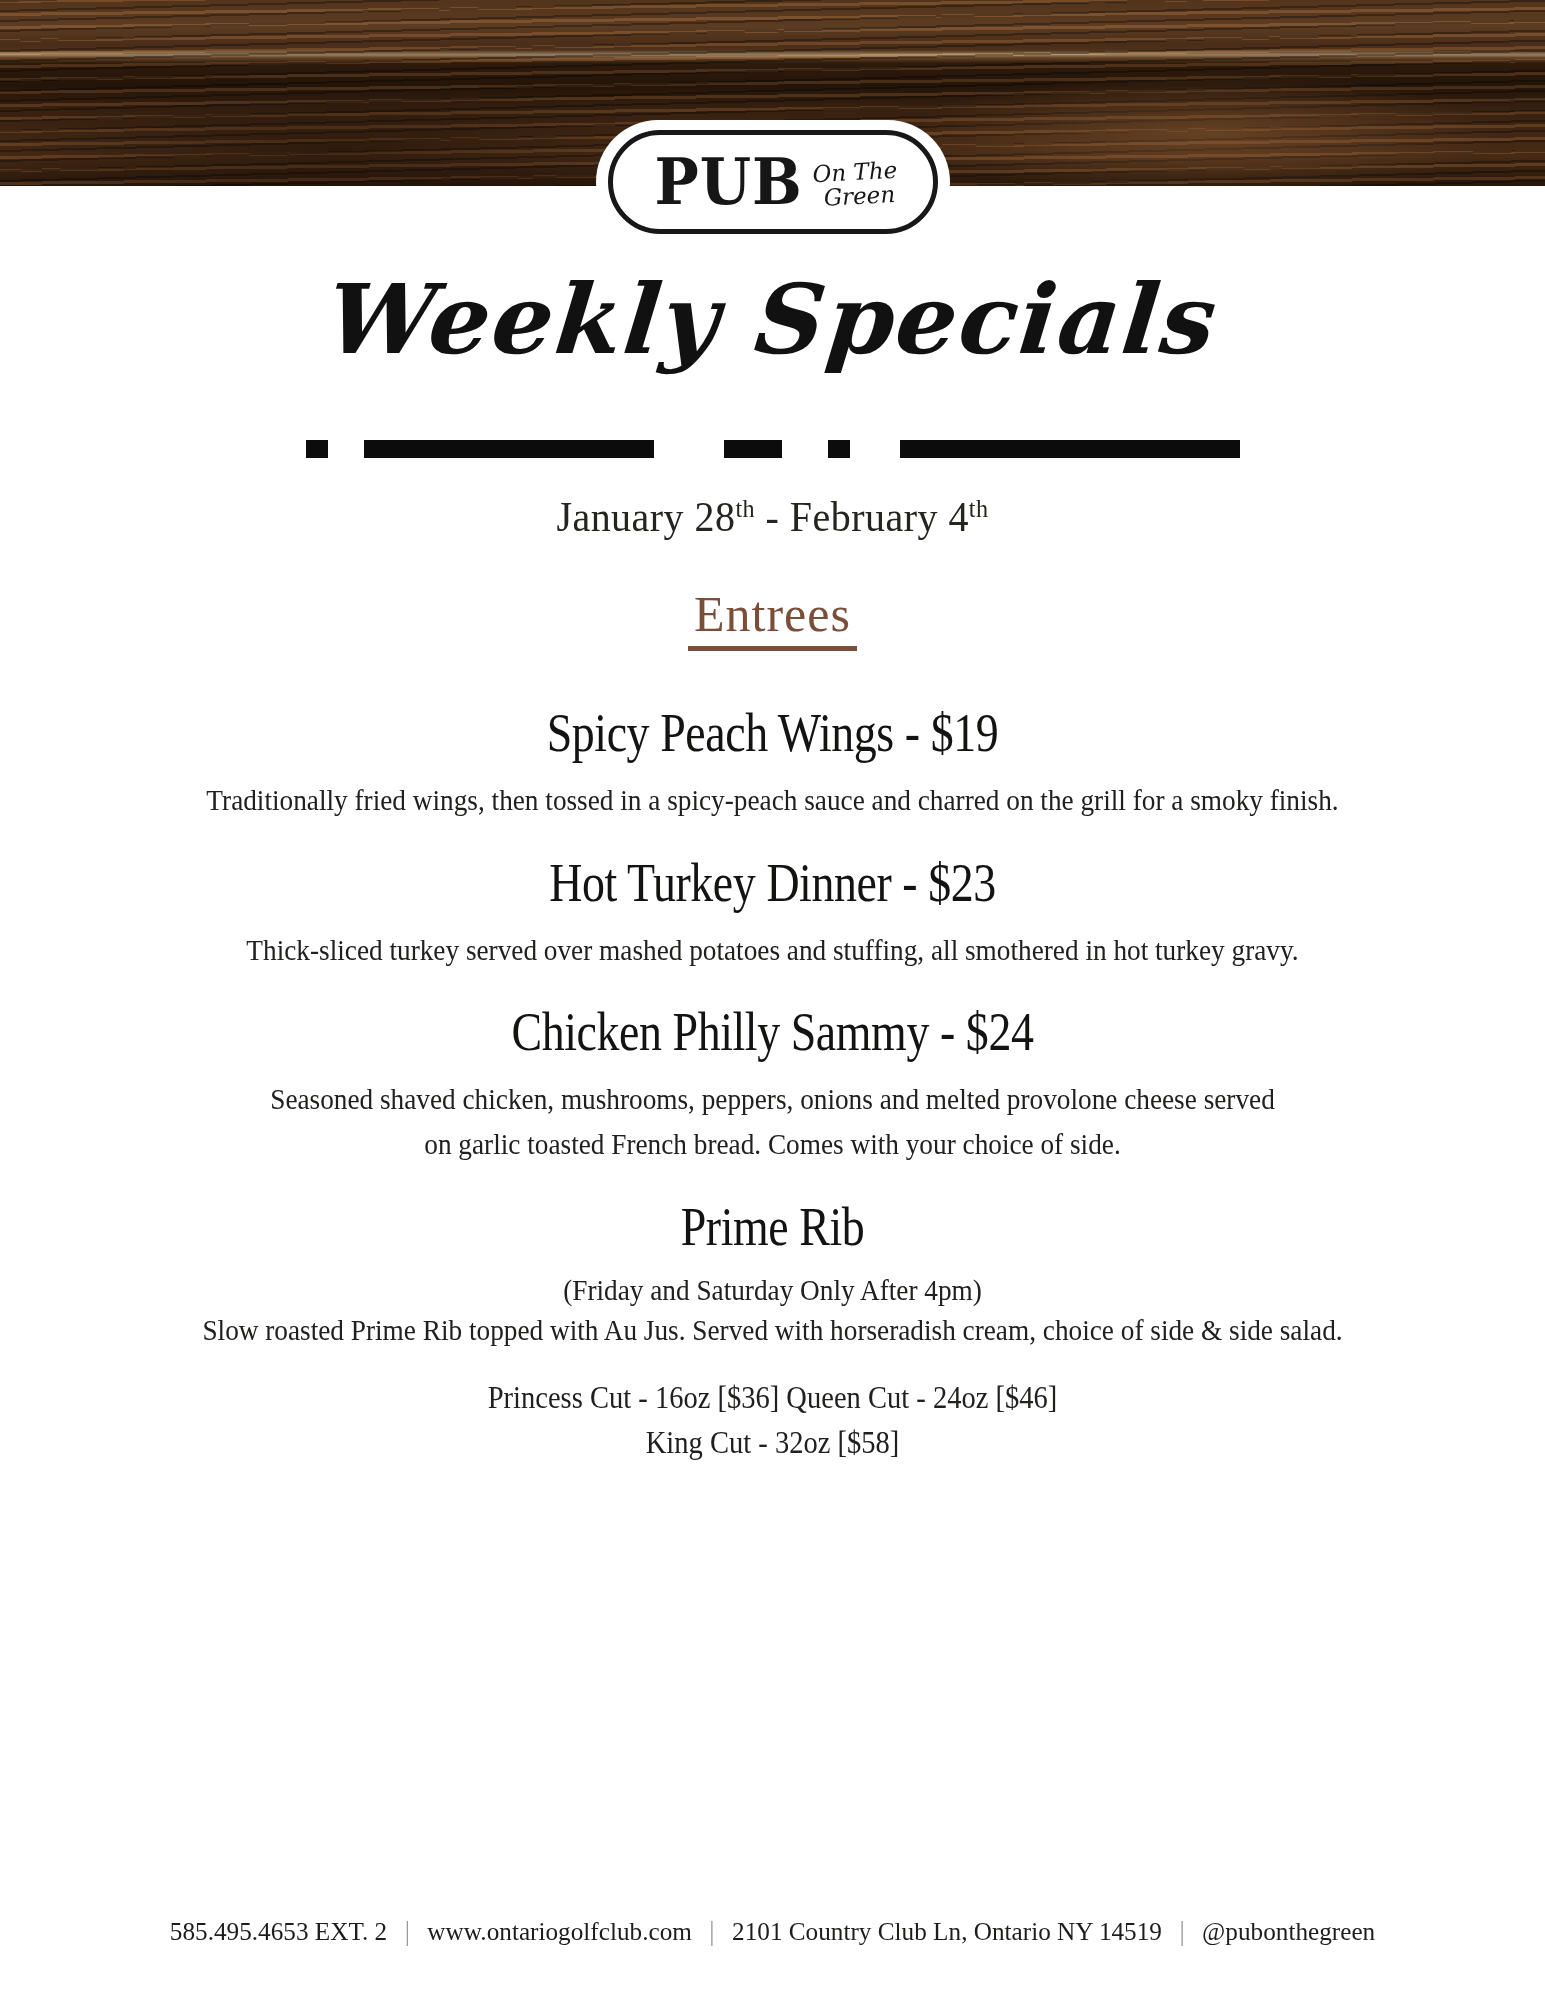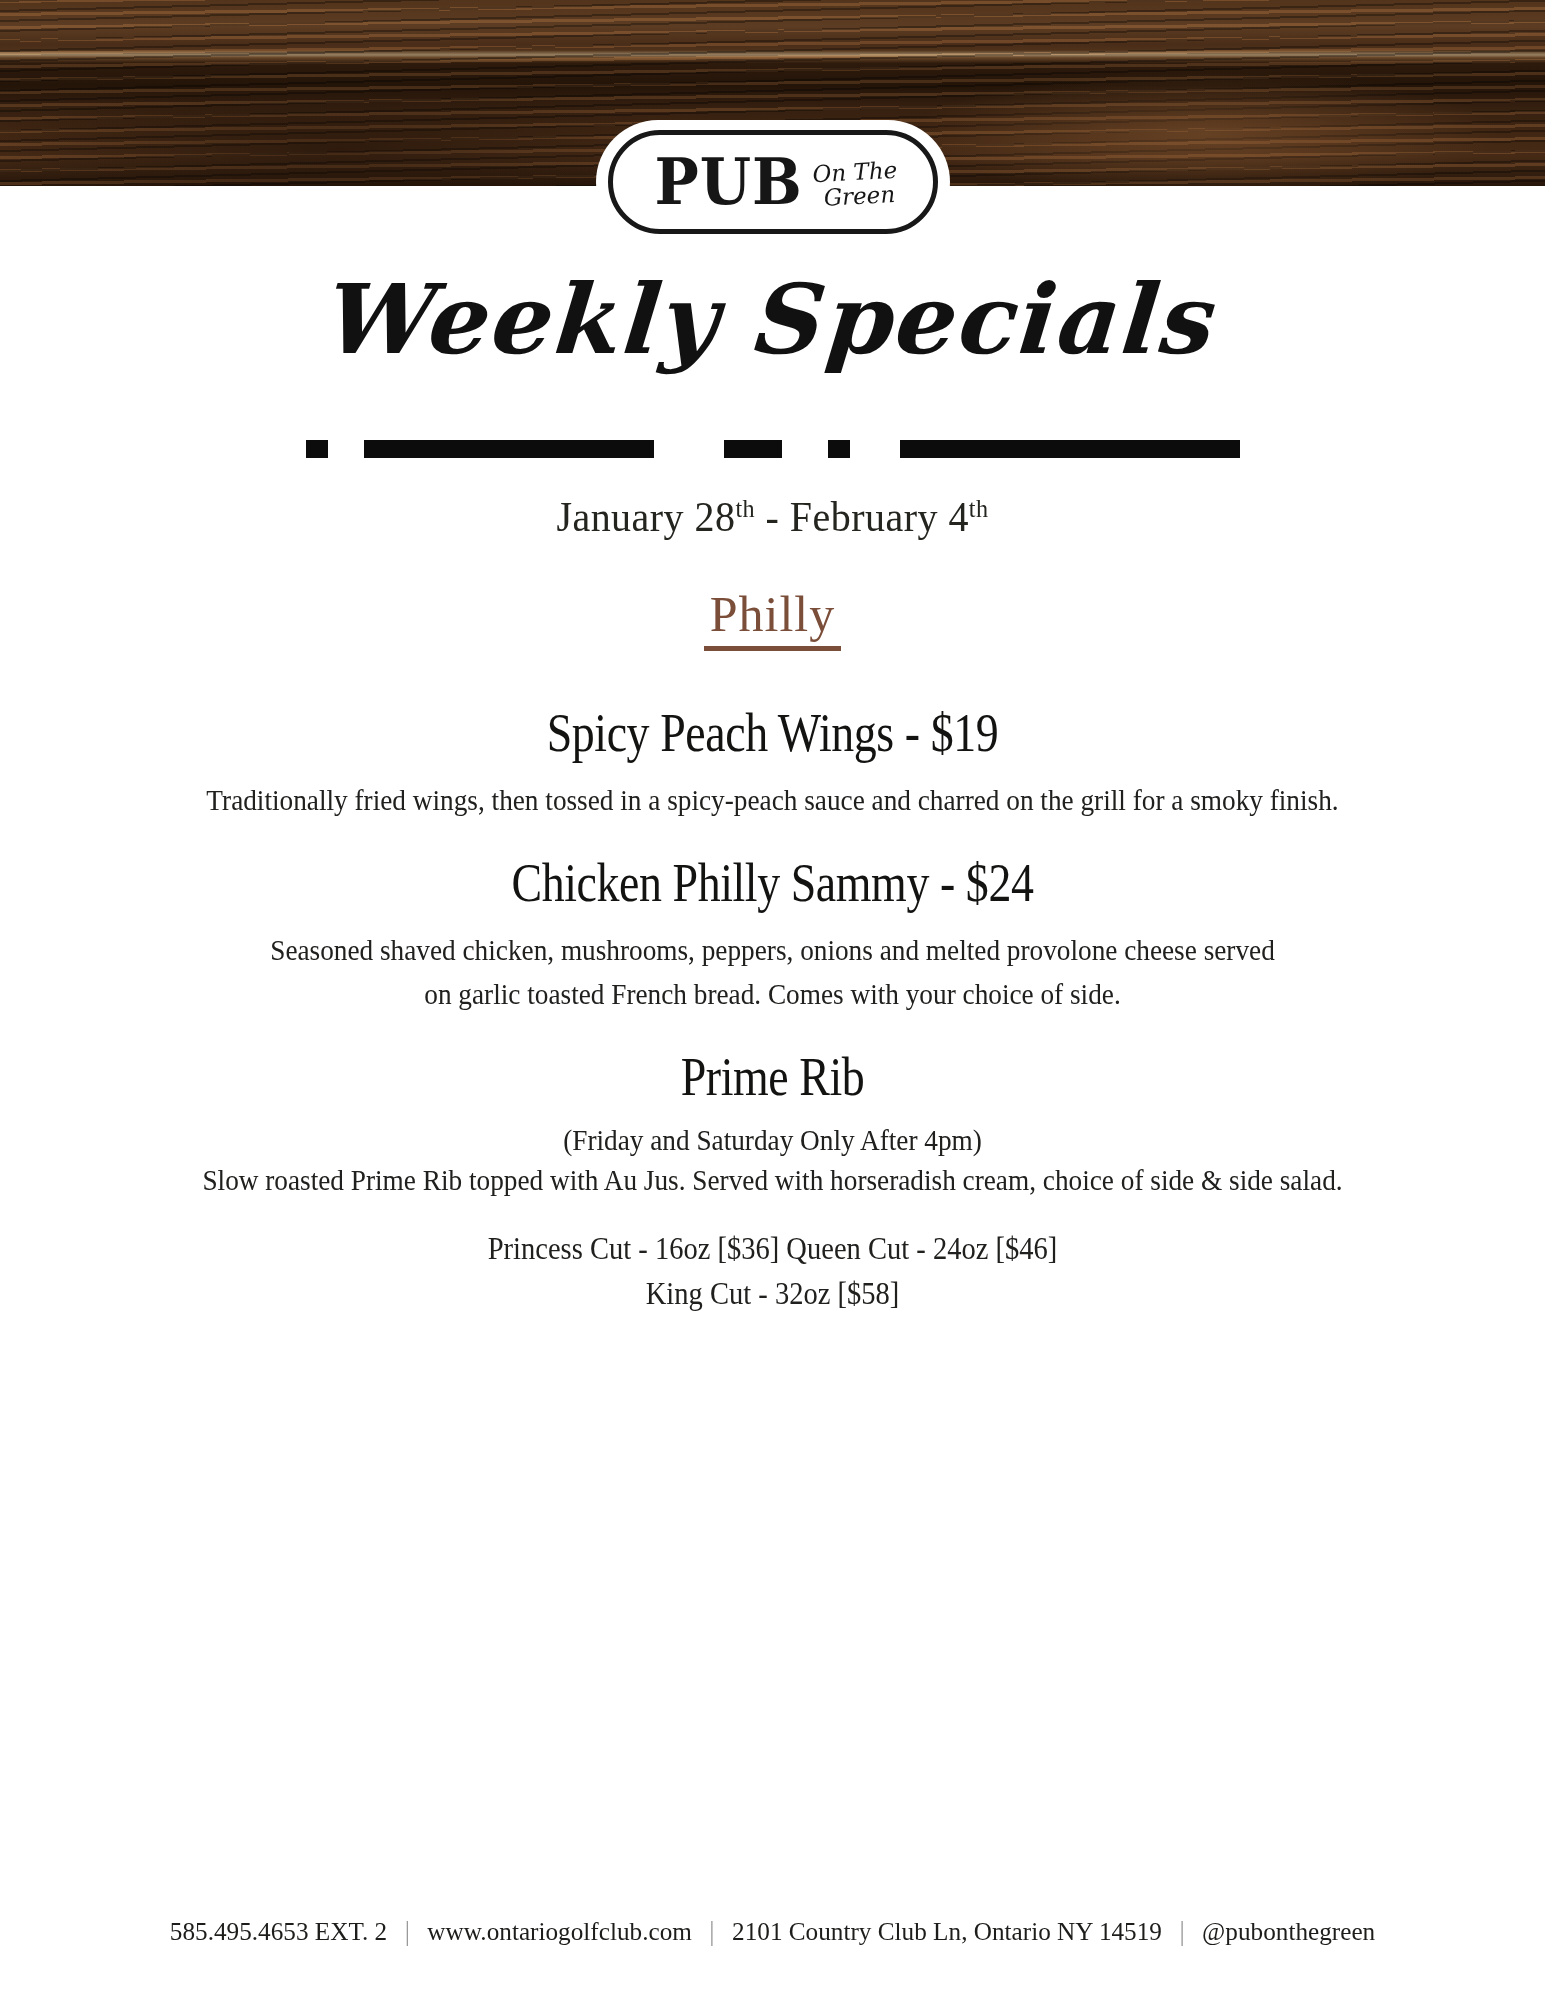--- a/index.html
+++ b/index.html
@@ -206,28 +206,32 @@
       <span class="seg seg-dot2"></span>
       <span class="seg seg-long2"></span>
     </div>
 
     <p class="date-line">
       <span>January 28</span><sup>th</sup>
       <span>- February 4</span><sup>th</sup>
     </p>
 
     <h2 class="entrees">
-      <span class="entrees-text">Philly</span>
+      <span class="entrees-text">Entrees</span>
     </h2>
 
     <section class="menu-item">
       <h3 class="item-name">Spicy Peach Wings - $19</h3>
       <p class="item-desc">Traditionally fried wings, then tossed in a spicy-peach sauce and charred on the grill for a smoky finish.</p>
     </section>
 
+    <section class="menu-item">
+      <h3 class="item-name">Hot Turkey Dinner - $23</h3>
+      <p class="item-desc">Thick-sliced turkey served over mashed potatoes and stuffing, all smothered in hot turkey gravy.</p>
+    </section>
 
     <section class="menu-item">
       <h3 class="item-name">Chicken Philly Sammy - $24</h3>
       <p class="item-desc">Seasoned shaved chicken, mushrooms, peppers, onions and melted provolone cheese served
 on garlic toasted French bread. Comes with your choice of side.</p>
     </section>
 
 
 
     <section class="menu-item">

